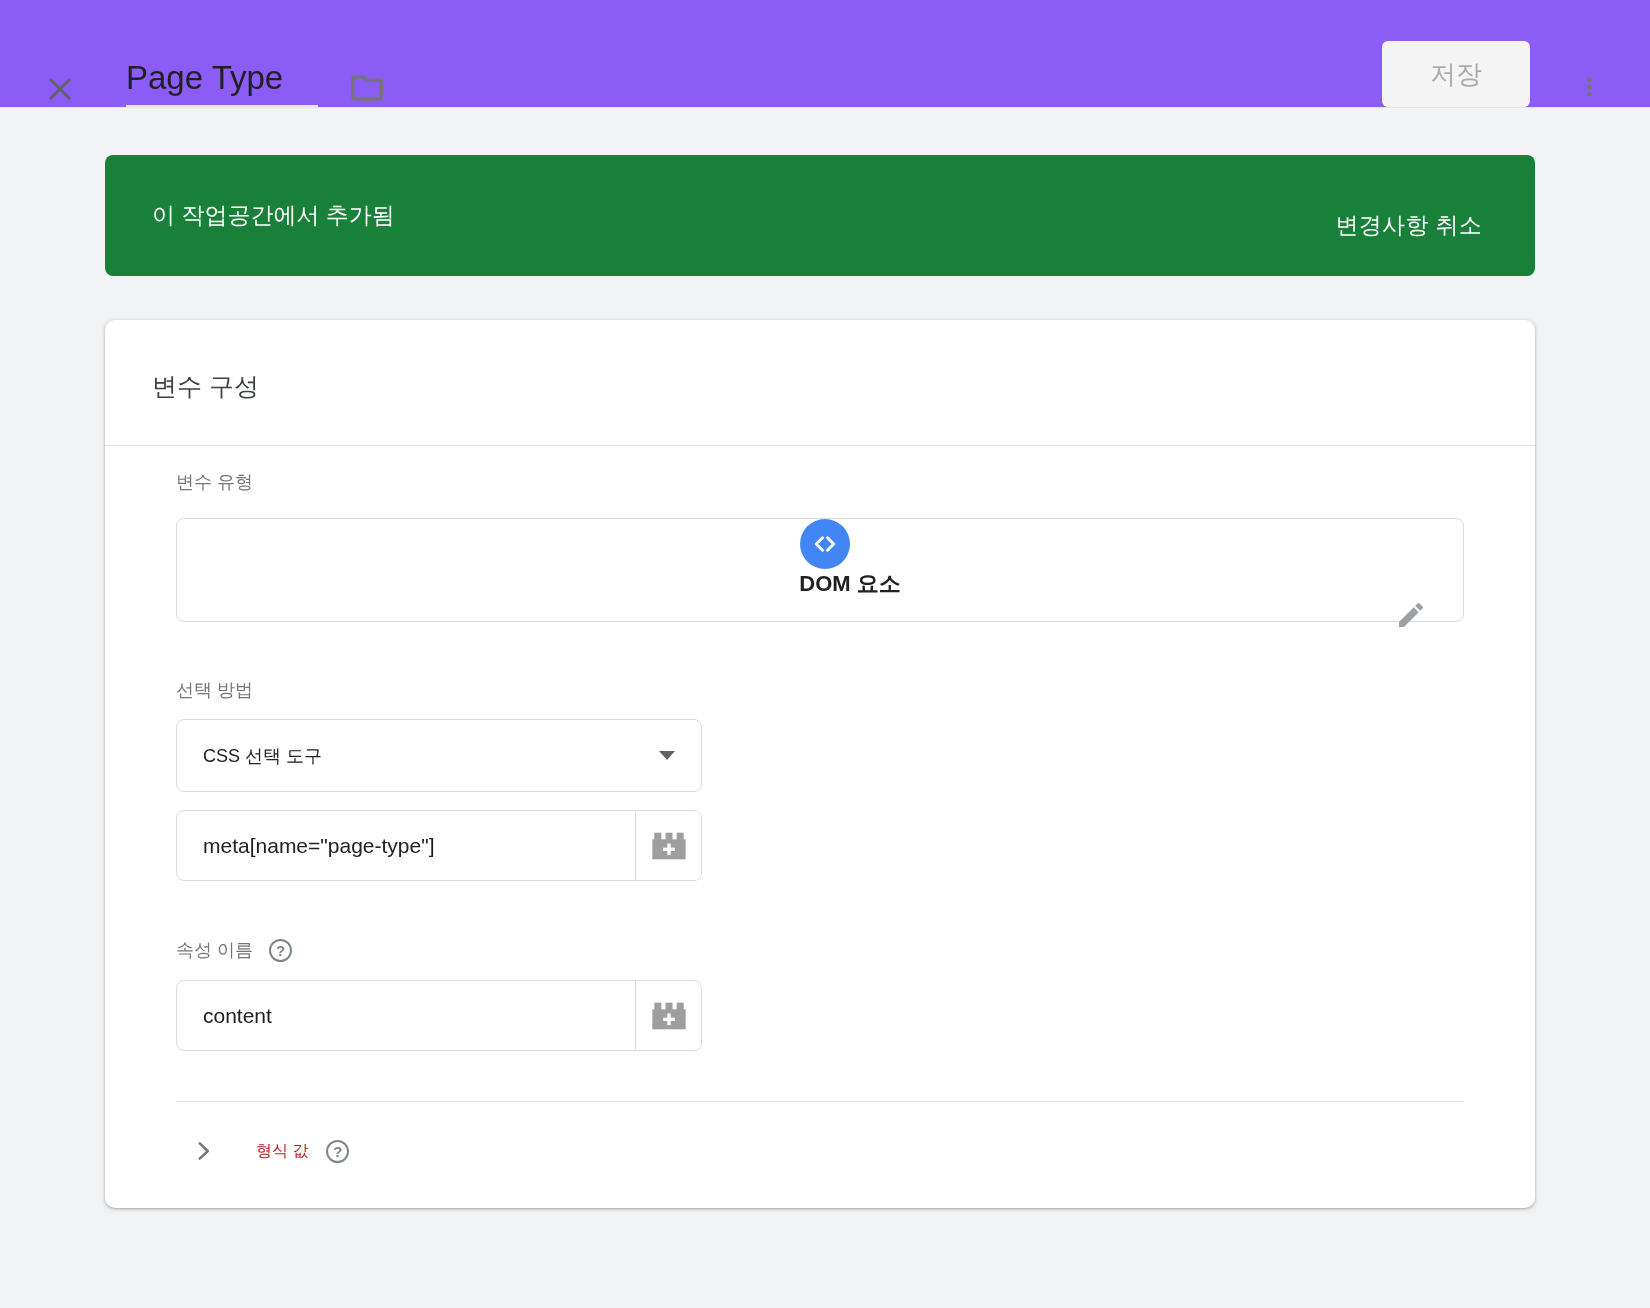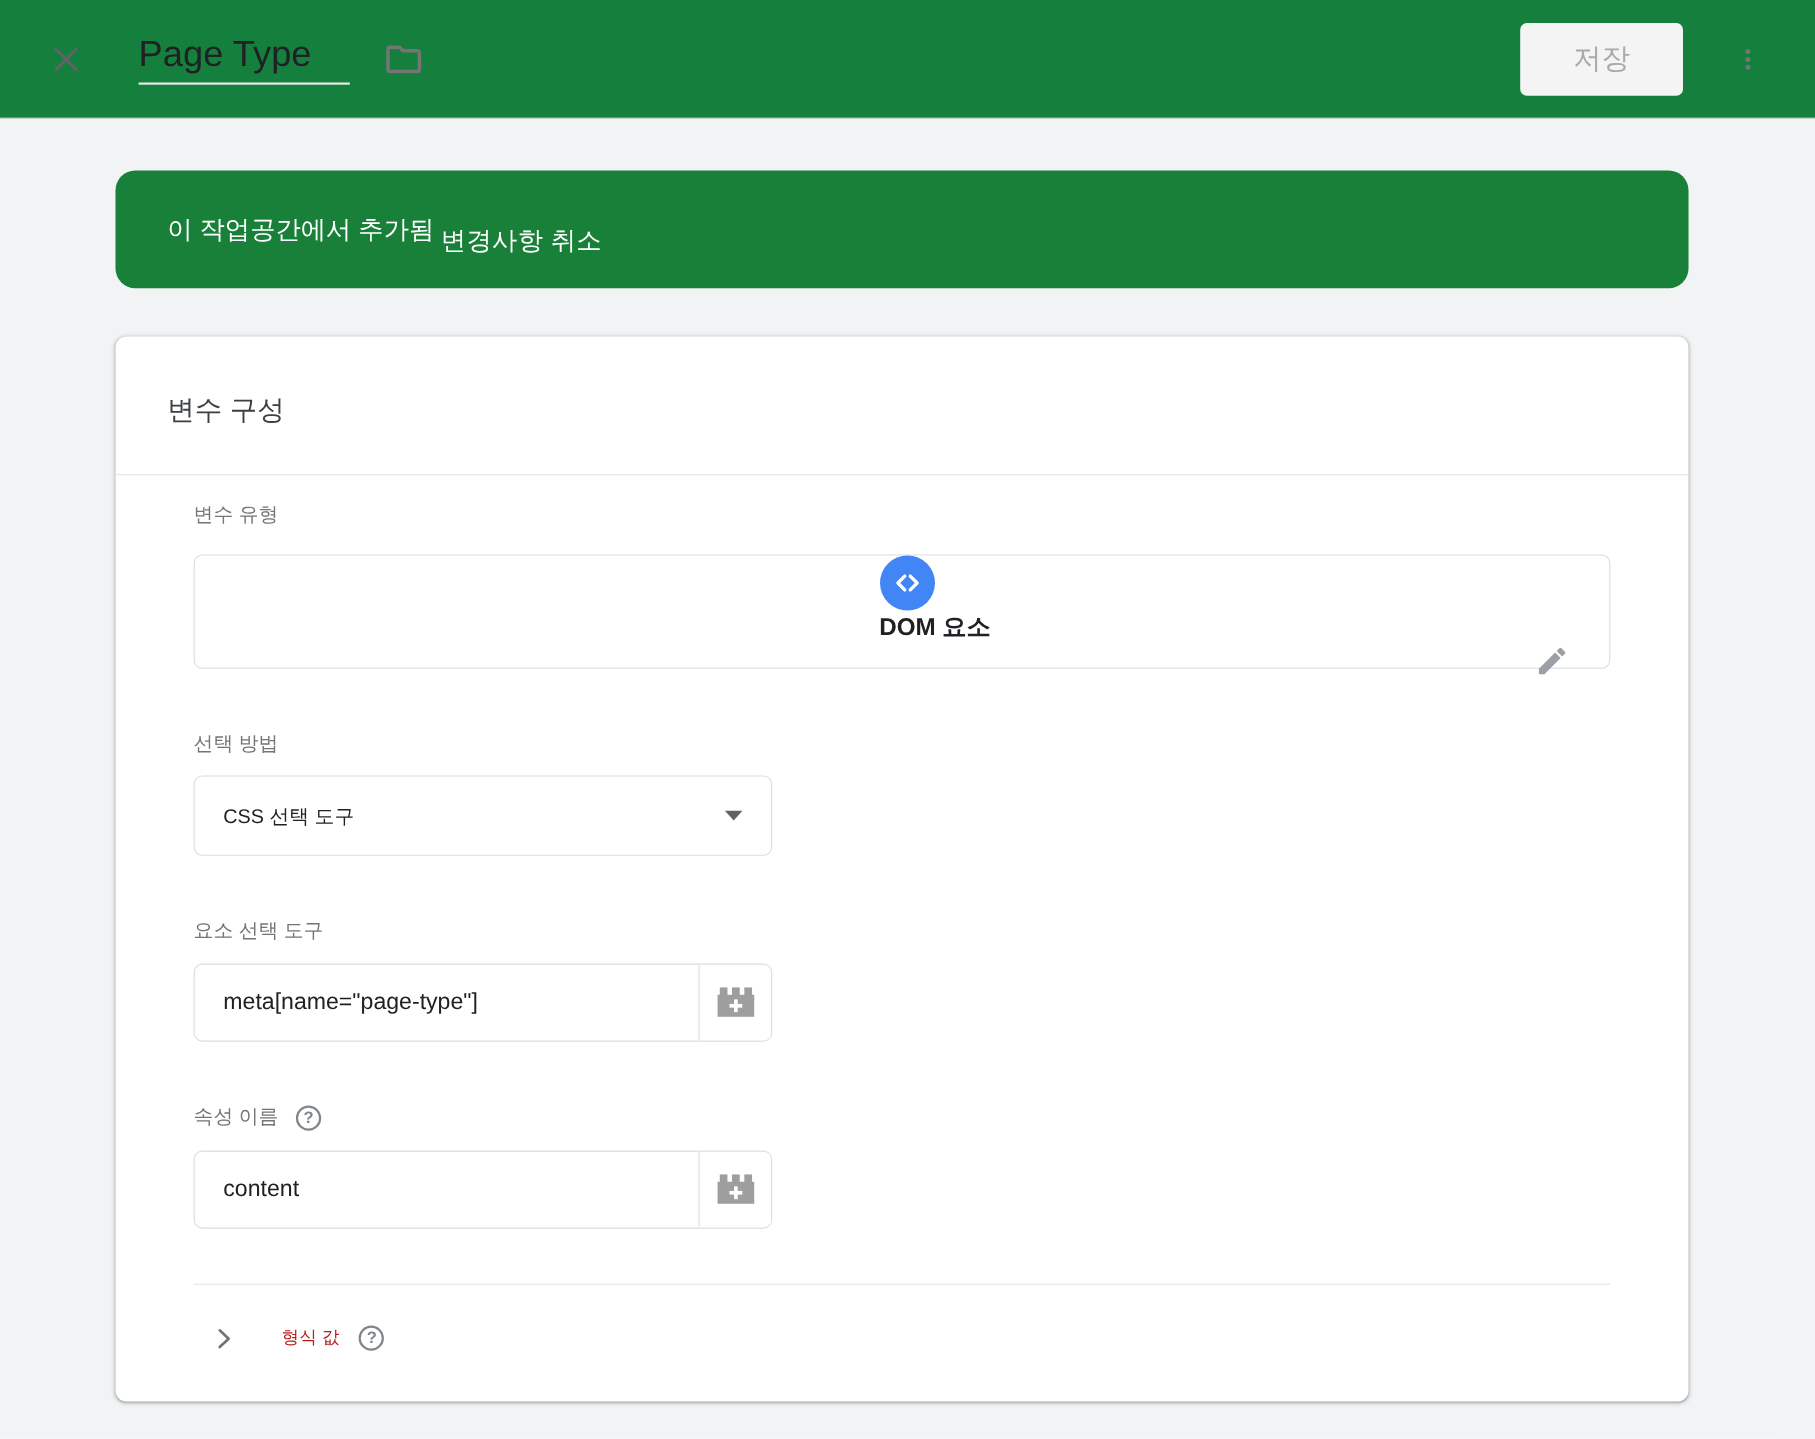--- a/index.html
+++ b/index.html
@@ -6,23 +6,23 @@
   html,body { margin:0; padding:0; }
   body {
     width:1650px; height:1308px;
     background:#f1f3f4;
     font-family:"Liberation Sans", sans-serif;
     color:#202124;
     overflow:hidden;
   }
   
   .topbar {
-    height:108px; background:#15803d;
+    height:108px; background:#8b5cf6;
     border-bottom:1px solid #e4e6e8;
-    display:flex; align-items:center;
+    display:flex; align-items:flex-end;
     padding:0 48px 0 42px;
   }
   .icon-btn { background:none; border:none; padding:0; cursor:pointer;
     display:flex; align-items:center; justify-content:center; }
   .title-field {
     margin-left:48px; min-width:192px;
     border-bottom:2px solid #e8eaed;
     padding:0 6px 8px 0; cursor:text;
   }
   .title-text { font-size:33px; color:#202124; line-height:1.15; }
@@ -30,22 +30,22 @@
   .flex-spacer { flex:1; }
   .save-btn {
     width:148px; height:66px; border:none; border-radius:6px;
     background:#f4f4f4; color:#a8abae;
     font-size:26px; font-family:inherit; cursor:default;
     margin-right:46px;
   }
   
   .content { padding:47px 115px 0 105px; }
   .banner {
-    height:107px; background:#188038; border-radius:18px;
-    display:flex; align-items:center; justify-content:flex-start;
+    height:121px; background:#188038; border-radius:8px;
+    display:flex; align-items:center; justify-content:space-between;
     padding:0 47px; color:#fff;
   }
   .banner-text { font-size:23px; }
   .banner-action {
     background:none; border:none; color:#fff; cursor:pointer;
     font-size:23px; font-weight:500; font-family:inherit; letter-spacing:.3px;margin-top:19px;
   }
   .card {
     margin-top:44px; background:#fff; border-radius:10px;
     box-shadow:0 1px 2px rgba(60,64,67,.30), 0 1px 4px 1px rgba(60,64,67,.15);
@@ -173,21 +173,20 @@
           </svg>
         </button>
       </div>
 
       <div class="field-label sec">선택 방법</div>
       <div class="select-box">
         <span class="select-value">CSS 선택 도구</span>
         <span class="caret"></span>
       </div>
 
-      <div class="field-label sec">요소 선택 도구</div>
       <div class="input-group">
         <input class="text-input" type="text" value="meta[name=&quot;page-type&quot;]" style="">
         <button class="brick-btn">
           <svg width="40" height="34" viewBox="0 0 24 20">
             <rect x="3.2" y="2" width="4.2" height="4.5" fill="#9e9e9e"></rect>
             <rect x="9.9" y="2" width="4.2" height="4.5" fill="#9e9e9e"></rect>
             <rect x="16.6" y="2" width="4.2" height="4.5" fill="#9e9e9e"></rect>
             <rect x="2" y="6" width="20" height="12" fill="#9e9e9e"></rect>
             <rect x="11" y="8.5" width="2" height="7" fill="#ffffff"></rect>
             <rect x="8.5" y="11" width="7" height="2" fill="#ffffff"></rect>

